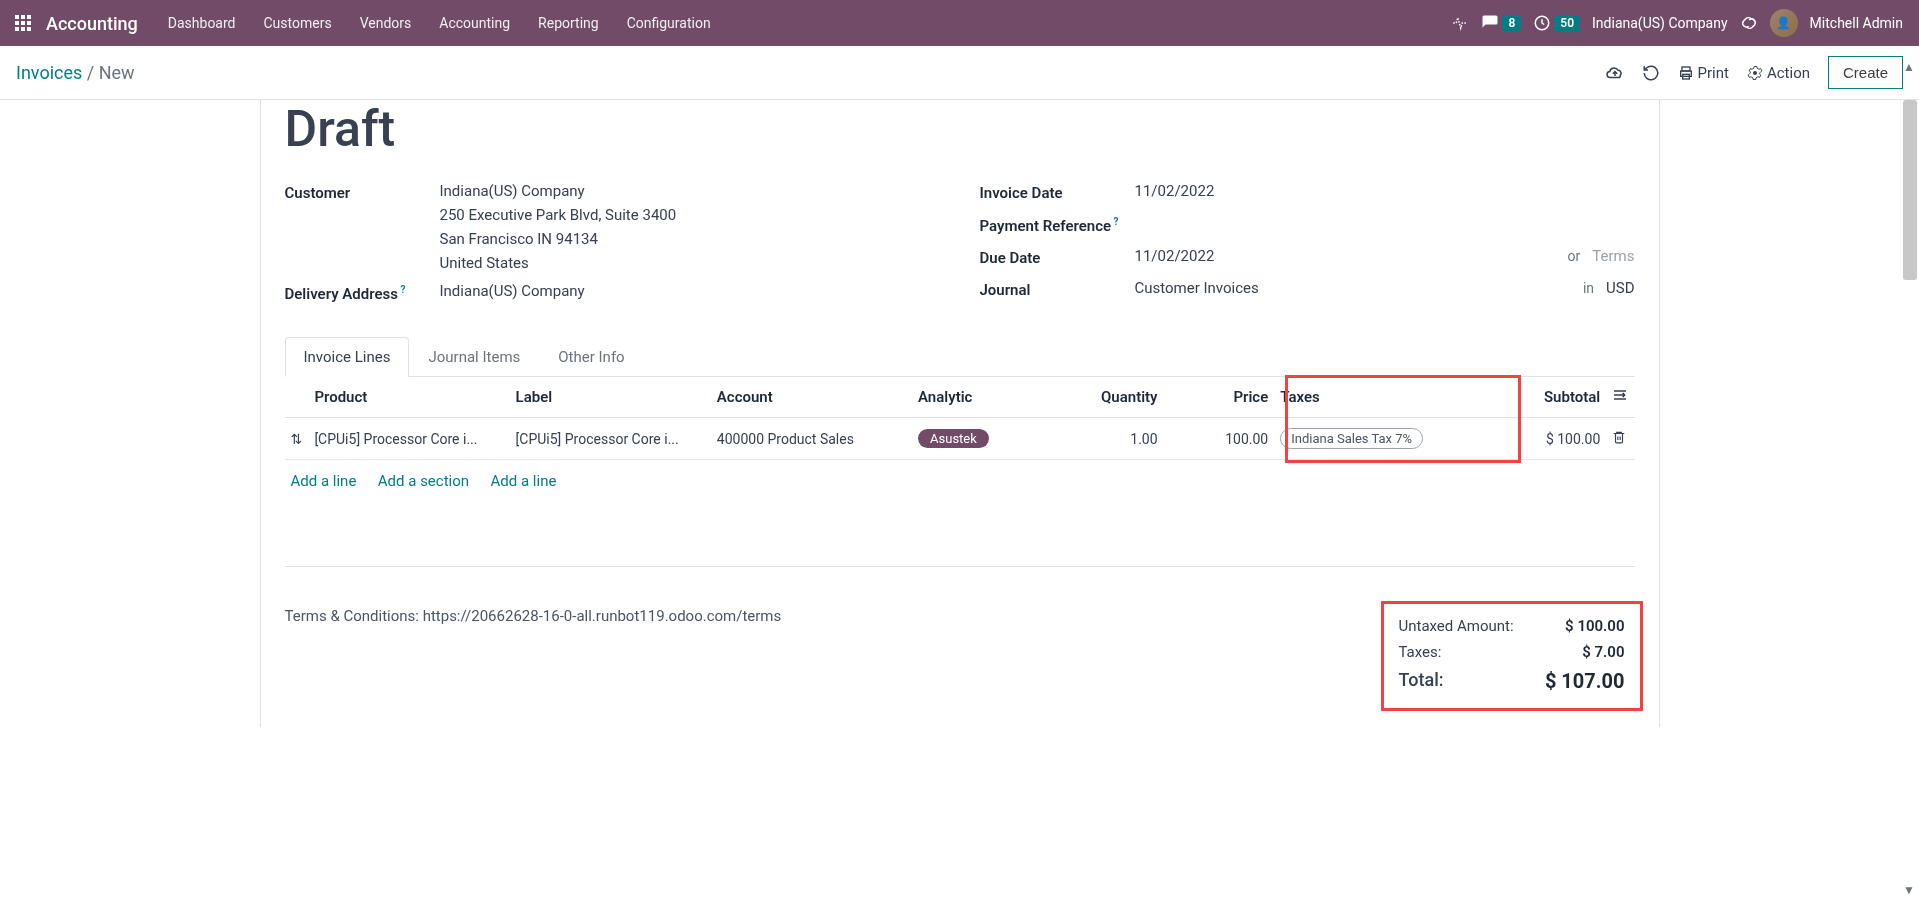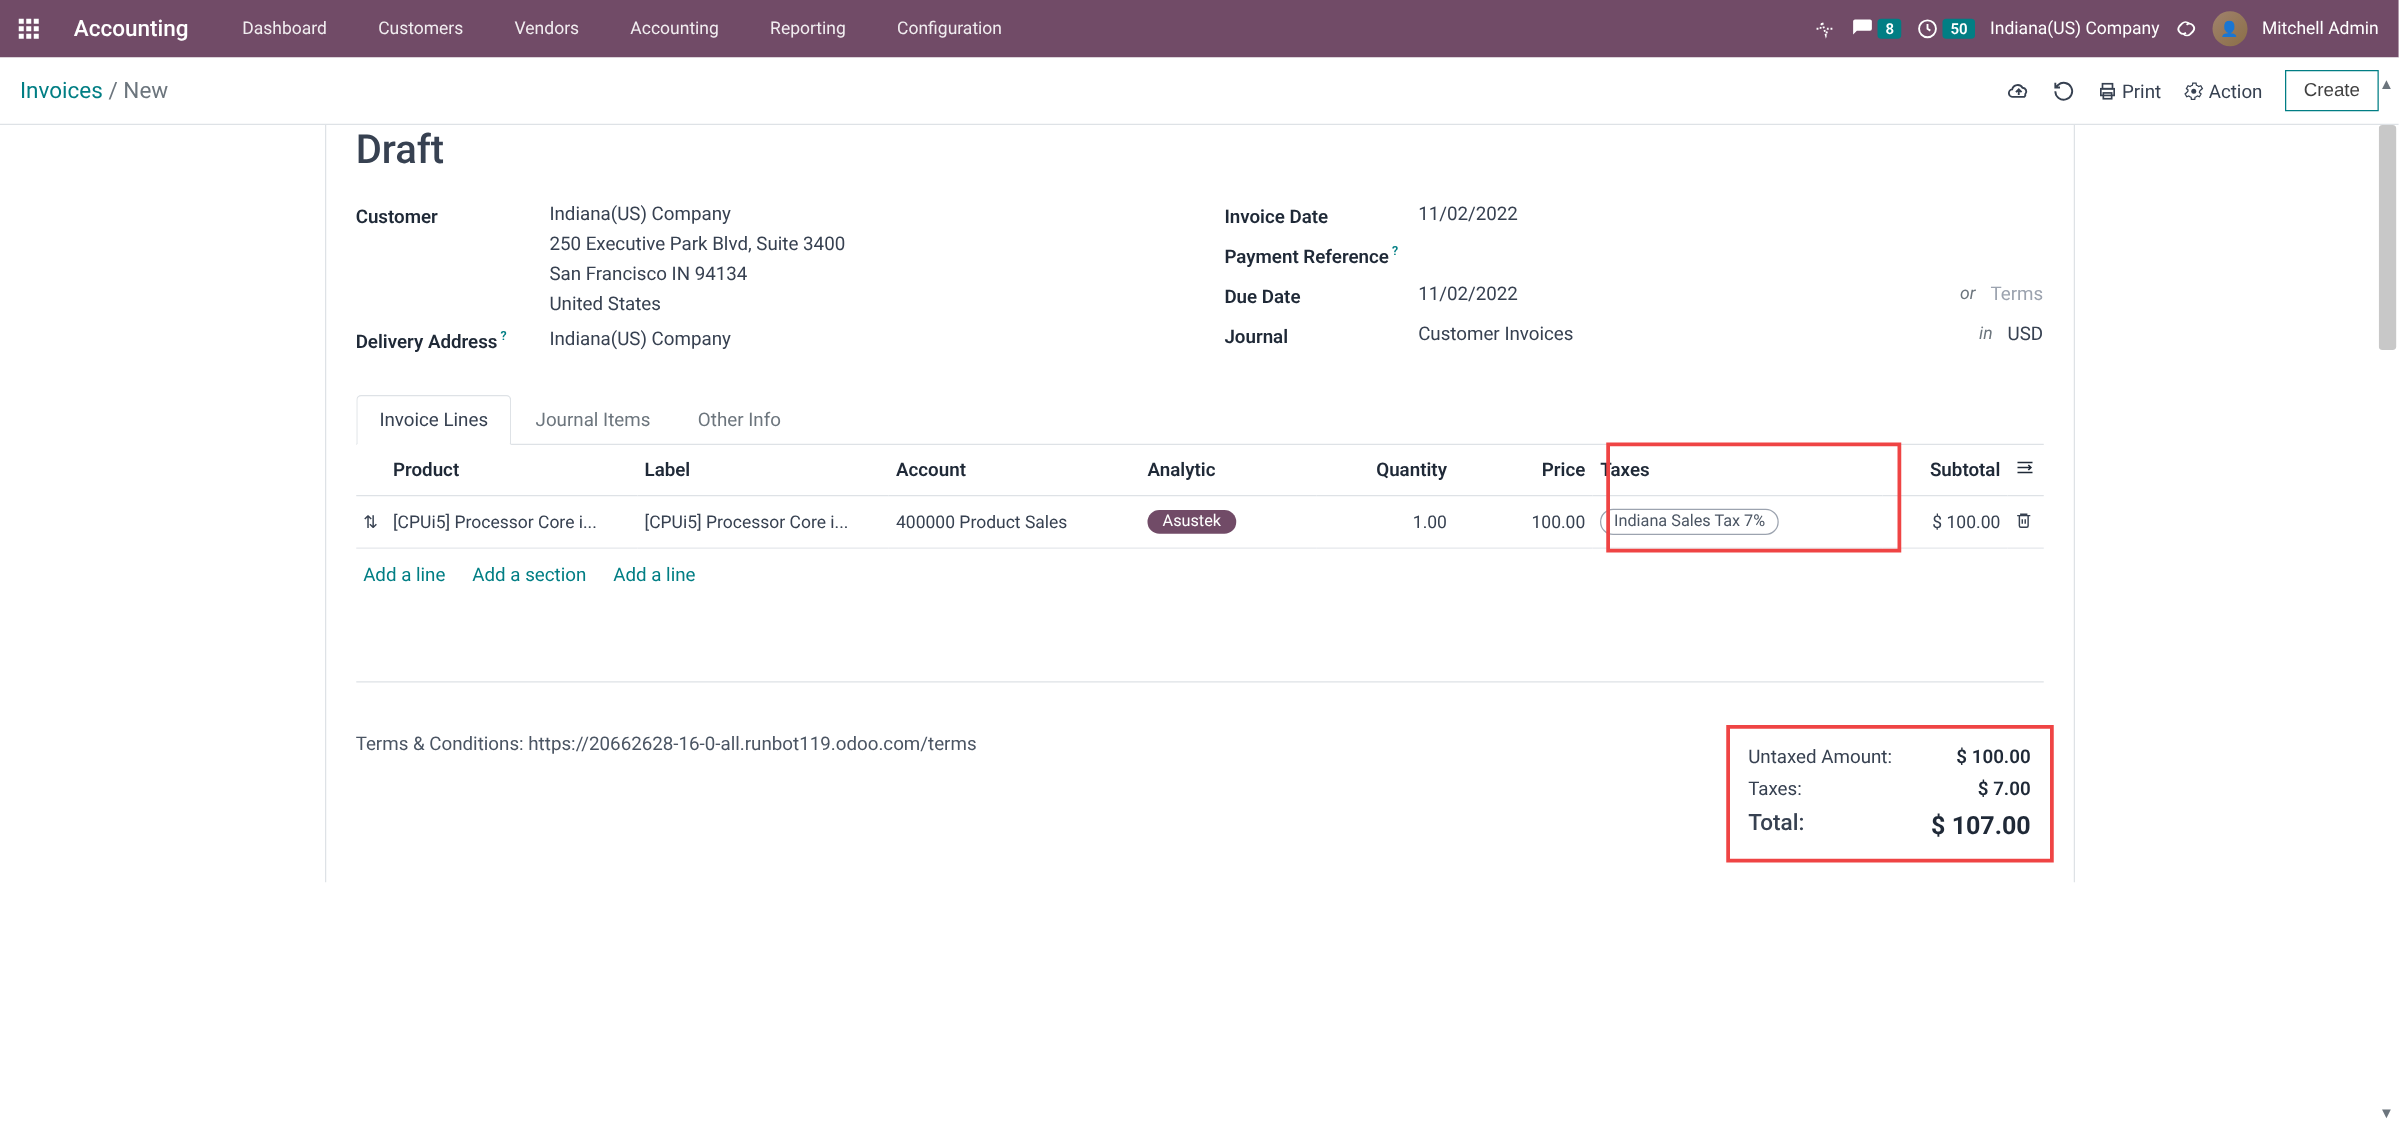--- a/index.html
+++ b/index.html
@@ -1,19 +1,19 @@
 <!DOCTYPE html>
 <html><head>
   <meta charset="utf-8">
   <style>
     * { margin: 0; padding: 0; box-sizing: border-box; }
     body { font-family: -apple-system, BlinkMacSystemFont, "Segoe UI", Roboto, sans-serif; background: #fff; color: #374151; font-size: 14px; }
     
     .topnav { background: #714B67; color: #fff; display: flex; align-items: center; height: 46px; padding: 0 8px; }
-    .topnav-left { display: flex; align-items: center; gap: 13px; }
+    .topnav-left { display: flex; align-items: center; gap: 0; }
     .apps-icon { width: 30px; display: flex; align-items: center; justify-content: center; cursor: pointer; }
     .apps-grid { display: grid; grid-template-columns: repeat(3, 4px); grid-template-rows: repeat(3, 4px); gap: 2px; }
     .apps-grid span { background: #fff; width: 4px; height: 4px; }
     .app-name { font-size: 18px; font-weight: 500; margin-left: 8px; margin-right: 16px; }
     .topnav-item { padding: 0 14px; height: 46px; display: flex; align-items: center; cursor: pointer; color: rgba(255,255,255,0.9); font-size: 14px; }
     .topnav-right { margin-left: auto; display: flex; align-items: center; gap: 12px; }
     .nav-icon { cursor: pointer; display: flex; align-items: center; color: #fff; }
     .badge-group { display: flex; align-items: center; }
     .badge { background: #017e84; color: #fff; padding: 1px 6px; border-radius: 3px; font-size: 12px; margin-left: 3px; font-weight: 600; }
     .company-name { font-size: 14px; }
@@ -22,28 +22,28 @@
     .subbar { display: flex; align-items: center; justify-content: space-between; padding: 10px 16px; border-bottom: 1px solid #dee2e6; background: #fff; }
     .breadcrumb { font-size: 18px; color: #6c757d; }
     .breadcrumb-link { color: #017e84; cursor: pointer; }
     .subbar-right { display: flex; align-items: center; gap: 18px; justify-content: center; }
     .subbar-action { cursor: pointer; display: flex; align-items: center; gap: 4px; color: #374151; font-size: 15px; }
     .btn-create { border: 1px solid #017e84; color: #404040; background: #fff; padding: 7px 14px; font-size: 15px; cursor: pointer; border-radius: 0; }
     
     .main-wrap { display: flex; }
     .sheet { margin: 0 auto; width: 1400px; background: #fff; border-left: 1px solid #dee2e6; border-right: 1px solid #dee2e6; padding: 0 24px 24px 24px; position: relative; }
     
-    .status-title { font-size: 32px; font-weight: 500; color: #374151; margin-bottom: 24px; }
+    .status-title { font-size: 50px; font-weight: 500; color: #374151; margin-bottom: 24px; }
     
     .form-grid { display: grid; grid-template-columns: 1fr 1fr; gap: 40px; margin-bottom: 24px; }
     .form-row { display: flex; margin-bottom: 10px; align-items: flex-start; }
     .form-label { width: 155px; font-weight: 600; color: #1f2937; padding-top: 2px; font-size: 15px; }
     .form-label .help { color: #017e84; font-size: 10px; vertical-align: super; cursor: pointer; }
     .form-value { flex: 1; color: #374151; font-size: 15px; }
-    .inline-or { color: #6c757d; margin: 0 12px; font-size: 14px; font-style: italic; }
+    .inline-or { color: #6c757d; margin: 0 12px; font-size: 14px; }
     .placeholder-text { color: #9ca3af; }
     .journal-inline { display: flex; align-items: center; gap: 0; }
     
     .tabs { display: flex; border-bottom: 1px solid #dee2e6; margin-bottom: 0; }
     .tab { padding: 10px 18px; cursor: pointer; color: #6c757d; border: 1px solid transparent; border-bottom: none; font-size: 15px; }
     .tab.active { color: #374151; border-color: #dee2e6; border-bottom: 1px solid #fff; margin-bottom: -1px; background: #fff; border-radius: 4px 4px 0 0; }
     
     .table-wrap { position: relative; }
     .table { width: 100%; border-collapse: collapse; font-size: 14px; }
     .table th { text-align: left; padding: 10px 6px; font-weight: 600; color: #1f2937; border-bottom: 1px solid #dee2e6; font-size: 15px; }

